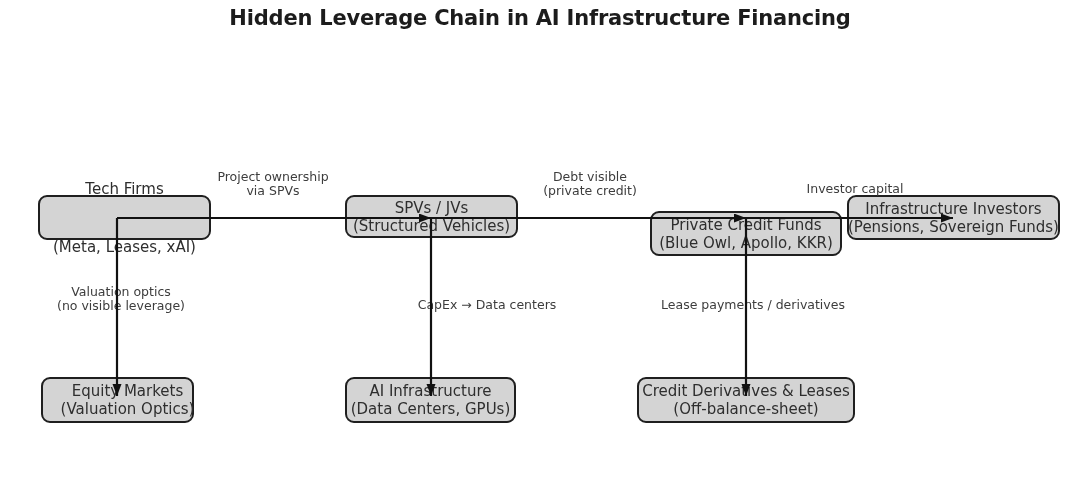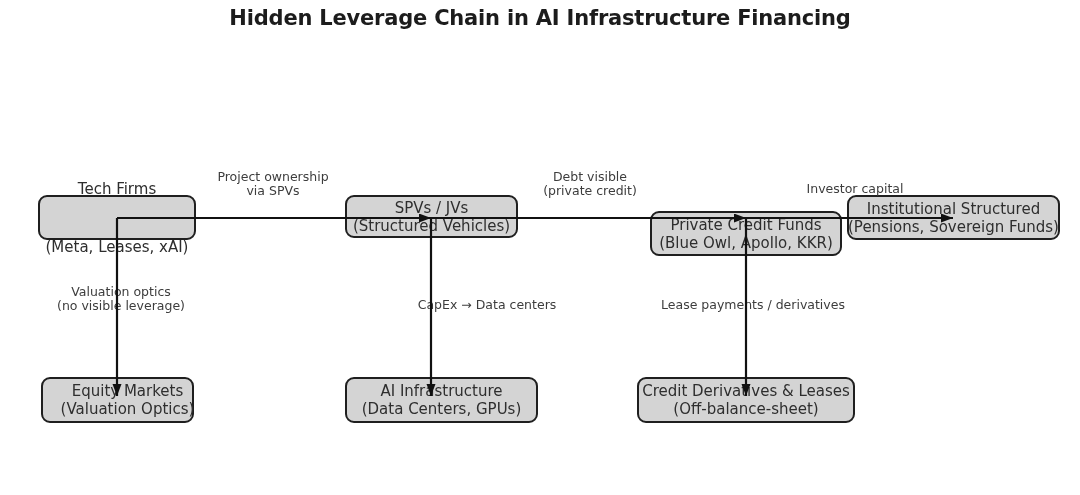--- a/index.html
+++ b/index.html
@@ -20,27 +20,27 @@
   .node{
     position:absolute; box-sizing:border-box;
     background:var(--box-fill);
     border:2px solid var(--box-border);
     border-radius:9px;
     display:flex; flex-direction:column; align-items:center; justify-content:center;
     color:var(--box-text); font-size:15px; line-height:18px; text-align:center;
     white-space:nowrap;
   }
   
-  .n-tech   {left:38px;  top:195px; width:158px; height:45px;gap:40px;}
+  .n-tech   {left:38px;  top:195px; width:173px; height:45px;gap:40px;}
   .n-spv    {left:345px; top:195px; width:173px; height:43px;}
   .n-pcf    {left:650px; top:211px; width:192px; height:45px;}
   .n-ii     {left:847px; top:195px; width:213px; height:45px;}
   
   .n-equity {left:41px;  top:377px; width:153px; height:46px;padding-left:20px;}
-  .n-ai     {left:345px; top:377px; width:193px; height:46px;}
+  .n-ai     {left:345px; top:377px; width:171px; height:46px;}
   .n-cd     {left:637px; top:377px; width:218px; height:46px;}
 
   .edge-label{
     position:absolute; transform:translateX(-50%);
     color:var(--label-text); font-size:12.5px; line-height:14px;
     text-align:center; white-space:nowrap;
   }
   .el-project {left:273px; top:170px;}
   .el-debt    {left:590px; top:170px;}
   .el-capital {left:855px; top:182px;}
@@ -68,21 +68,21 @@
   </div>
   <div class="node n-spv">
     <span>SPVs / JVs</span>
     <span>(Structured Vehicles)</span>
   </div>
   <div class="node n-pcf">
     <span>Private Credit Funds</span>
     <span>(Blue Owl, Apollo, KKR)</span>
   </div>
   <div class="node n-ii">
-    <span>Institutional Structured</span>
+    <span>Infrastructure Investors</span>
     <span>(Pensions, Sovereign Funds)</span>
   </div>
   <div class="node n-equity">
     <span>Equity Markets</span>
     <span>(Valuation Optics)</span>
   </div>
   <div class="node n-ai">
     <span>AI Infrastructure</span>
     <span>(Data Centers, GPUs)</span>
   </div>

